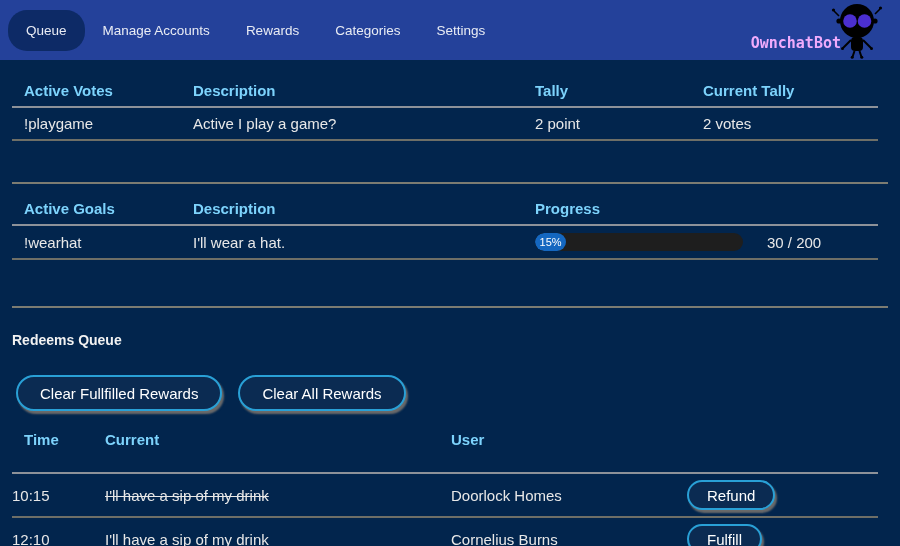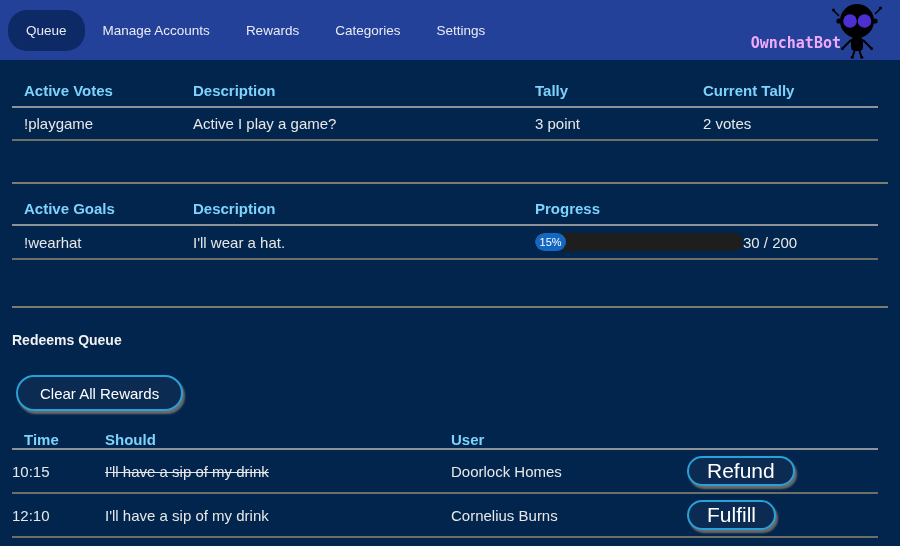--- a/index.html
+++ b/index.html
@@ -42,21 +42,21 @@
   th:first-child, td:first-child { padding-left:12px; }
 
   .votes-table { margin-top:22px; }
   .goals-table th { padding-top:16px; }
 
   .divider { height:2px; background:#7c7c72; border:none; margin:0; }
   .divider-goals { margin-top:41px; }
   .divider-redeems { margin-top:46px; }
 
   
-  .progress-cell-inner { display:flex; align-items:center; gap:0; }
+  .progress-cell-inner { display:flex; align-items:center; gap:24px; }
   .progress-track {
     width:208px; height:18px; background:#1e1e1e;
     border-radius:9px; overflow:hidden;
   }
   .progress-fill {
     height:100%; background:#1467c0; border-radius:9px;
     display:flex; align-items:center; justify-content:center;
     font-size:11px; color:#fff; min-width:28px; box-sizing:border-box;
   }
 
@@ -67,26 +67,26 @@
   }
   .btn-row { display:flex; gap:16px; margin-top:27px; padding-left:4px; }
   .pill-btn {
     height:36px; border-radius:18px;
     border:2px solid #29a0d6; background:#0b2b52; color:#fff;
     font-size:15px; padding:0 22px;
     box-shadow:2px 3px 2px #6a6a6a;
     font-family:"Liberation Sans", sans-serif; cursor:pointer;
   }
   .redeems-table { margin-top:20px; }
-  .redeems-table th { padding-bottom:0; }
+  .redeems-table th { padding-bottom:24px; }
   .redeems-table td { padding:6px 0; vertical-align:middle; }
   .action-btn {
     height:30px; border-radius:15px;
     border:2px solid #29a0d6; background:#0b2b52; color:#fff;
-    font-size:21px; padding:0 18px;
+    font-size:15px; padding:0 18px;
     box-shadow:2px 3px 2px #6a6a6a;
     font-family:"Liberation Sans", sans-serif; cursor:pointer;
   }
   .fulfilled { text-decoration:line-through; }
 </style>
 </head>
 <body>
 
 <div class="navbar">
   <div class="nav-item active">Queue</div>
@@ -141,21 +141,21 @@
         <th>Active Votes</th>
         <th>Description</th>
         <th>Tally</th>
         <th>Current Tally</th>
       </tr>
     </thead>
     <tbody>
       <tr>
         <td>!playgame</td>
         <td>Active I play a game?</td>
-        <td>3 point</td>
+        <td>2 point</td>
         <td>2 votes</td>
       </tr>
     </tbody>
   </table>
 
   <div class="divider divider-goals"></div>
   <table class="goals-table">
     <colgroup>
         <col style="width:181px">
         <col style="width:342px">
@@ -181,34 +181,35 @@
           </div>
         </td>
       </tr>
     </tbody>
   </table>
 
   <div class="divider divider-redeems"></div>
   <h2 class="redeems-title">Redeems Queue</h2>
 
   <div class="btn-row">
+    <button class="pill-btn">Clear Fullfilled Rewards</button>
     <button class="pill-btn">Clear All Rewards</button>
   </div>
 
   <table class="redeems-table">
     <colgroup>
         <col style="width:93px">
         <col style="width:346px">
         <col style="width:236px">
         <col style="width:191px">
       </colgroup>
     <thead>
       <tr>
         <th>Time</th>
-        <th>Should</th>
+        <th>Current</th>
         <th>User</th>
         <th></th>
       </tr>
     </thead>
     <tbody>
       <tr>
         <td>10:15</td>
         <td class="fulfilled">I'll have a sip of my drink</td>
         <td>Doorlock Homes</td>
         <td>

